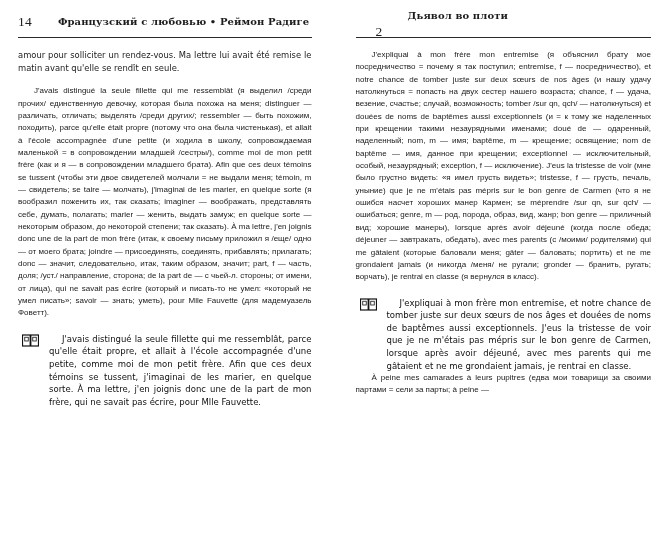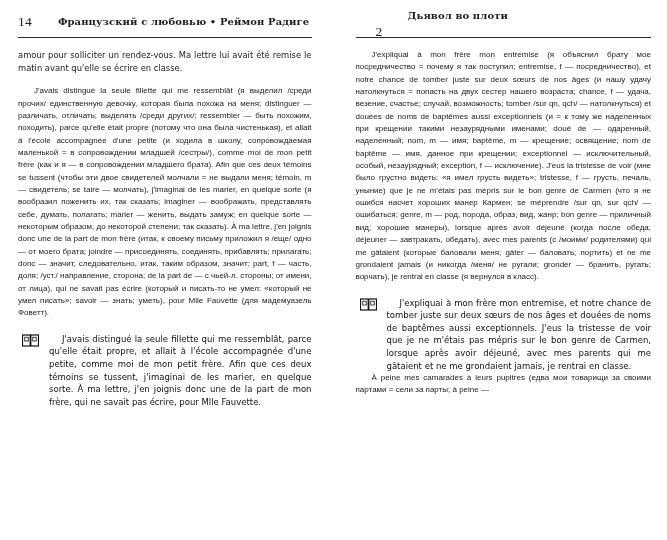--- a/index.html
+++ b/index.html
@@ -110,21 +110,21 @@
 
     <div class="runhead runhead-left">
       <span class="folio">14</span>
       <span class="runtitle">Французский с любовью • Реймон Радиге</span>
       <span class="runhead-rule"></span>
     </div>
 
     <div class="col">
 
       <p class="gloss" style="font-family:'DejaVu Sans',sans-serif;font-size:8.4px;line-height:12.6px;">
-        <span>amour pour solliciter un rendez-vous. Ma lettre lui avait été remise le matin avant qu'elle se écrire en classe.</span>
+        <span>amour pour solliciter un rendez-vous. Ma lettre lui avait été remise le matin avant qu'elle se rendît en seule.</span>
       </p>
 
       <div class="para-gap"></div>
 
       <p class="gloss">
         <span class="indent"></span><span>J'avais distingué la seule fillette qui me ressemblât (я выделил /среди прочих/ единственную девочку, которая была похожа на меня; distinguer — различать, отличать; выделять /среди других/; ressembler — быть похожим, походить), parce qu'elle était propre (потому что она была чистенькая), et allait à l'école accompagnée d'une petite (и ходила в школу, сопровождаемая маленькой = в сопровождении младшей /сестры/), comme moi de mon petit frère (как и я — в сопровождении младшего брата). Afin que ces deux témoins se tussent (чтобы эти двое свидетелей молчали = не выдали меня; témoin, m — свидетель; se taire — молчать), j'imaginai de les marier, en quelque sorte (я вообразил поженить их, так сказать; imaginer — воображать, представлять себе, думать, полагать; marier — женить, выдать замуж; en quelque sorte — некоторым образом, до некоторой степени; так сказать). À ma lettre, j'en joignis donc une de la part de mon frère (итак, к своему письму приложил я /еще/ одно — от моего брата; joindre — присоединять, соединять, прибавлять; прилагать; donc — значит, следовательно, итак, таким образом, значит; part, f — часть, доля; /уст./ направление, сторона; de la part de — с чьей-л. стороны; от имени, от лица), qui ne savait pas écrire (который и писать-то не умел: «который не умел писать»; savoir — знать; уметь), pour Mlle Fauvette (для мадемуазель Фоветт).</span>
       </p>
 
       <div class="recap">
         <svg class="book-icon" viewBox="0 0 34 26">

